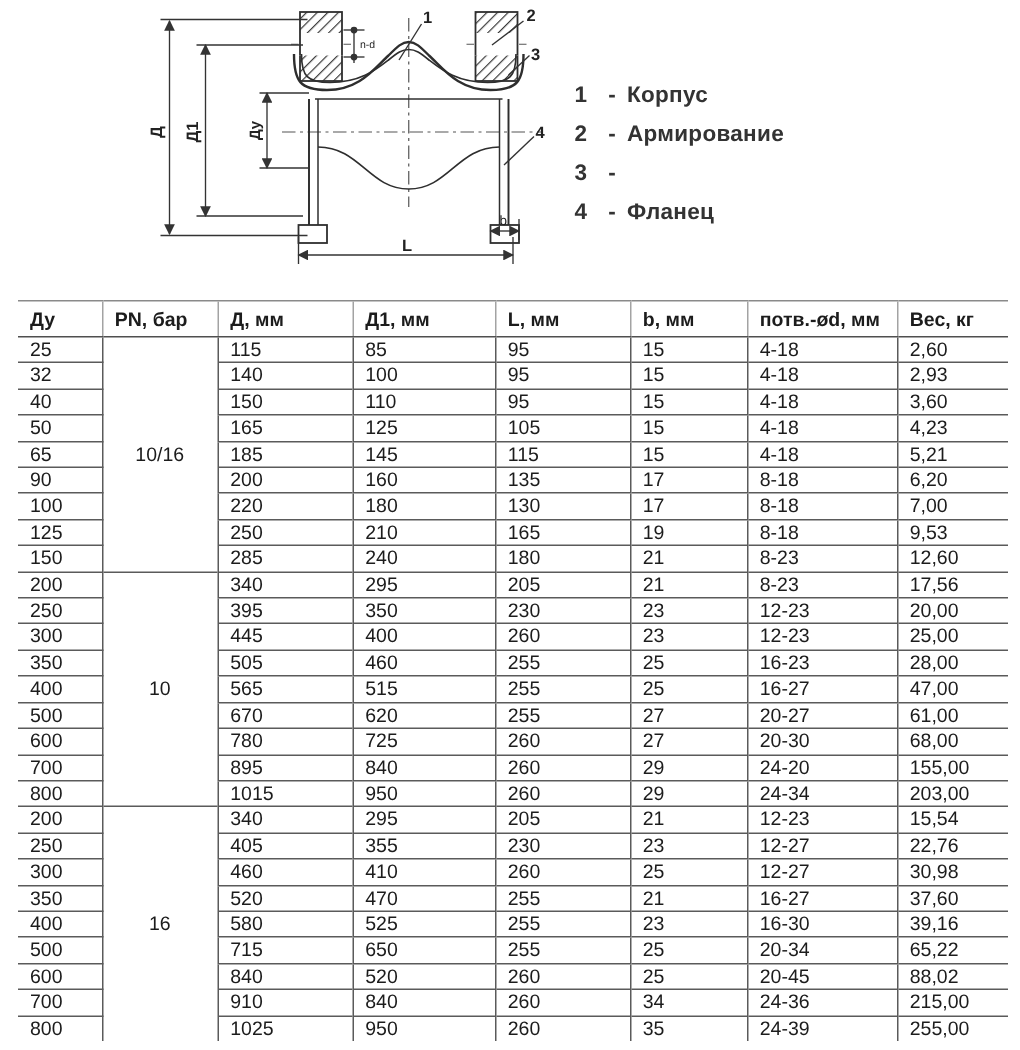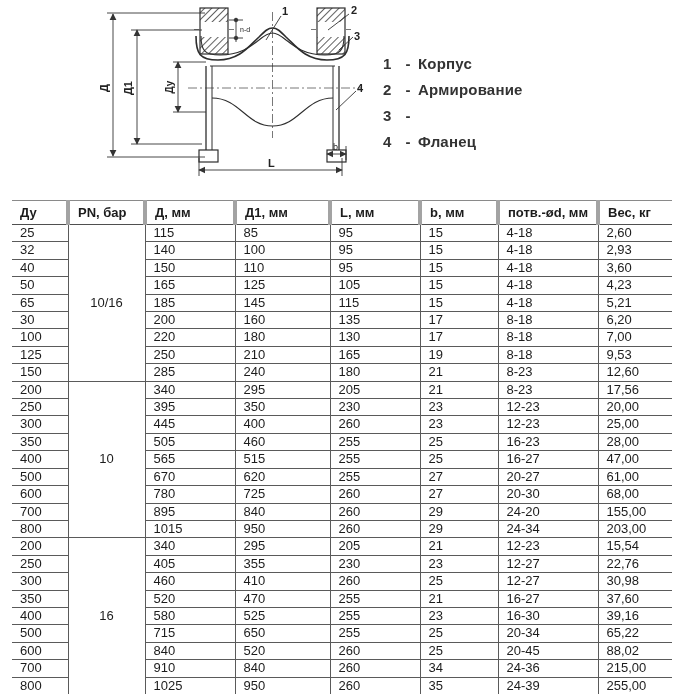--- a/index.html
+++ b/index.html
@@ -15,21 +15,21 @@
   .legend-item .ldash { width:20px; text-align:center; font-weight:bold; }
   .legend-item .llabel{ letter-spacing:.2px;text-align:right; }
 
   table.spec {
     margin-left:12px; width:660px; border-collapse:collapse; table-layout:fixed;
     font-size:13px; color:#1c1c1c;
   }
   .spec th {
     font-weight:bold; text-align:left; padding:4px 0 4px 8px;
     border-top:1px solid #8a8a8a; border-bottom:1.5px solid #4f4f4f;
-    border-left:4px solid #a3a3a3; white-space:nowrap; overflow:hidden;
+    border-left:1px solid #a3a3a3; white-space:nowrap; overflow:hidden;
   }
   .spec td {
     height:16.4px; line-height:16.4px; padding:0 0 0 8px;
     border-top:1px solid #5a5a5a; border-left:1px solid #5a5a5a;
     white-space:nowrap; overflow:hidden;
   }
   .spec th.first-col, .spec td.first-col { border-left:none; }
   .spec td.pn-cell { text-align:center; padding:0; vertical-align:middle;margin-top:44px; }
 </style>
 </head>
@@ -218,21 +218,21 @@
       <tr>
         <td class="first-col">65</td>
         <td>185</td>
         <td>145</td>
         <td>115</td>
         <td>15</td>
         <td>4-18</td>
         <td>5,21</td>
       </tr>
       <tr>
-        <td class="first-col">30</td>
+        <td class="first-col">90</td>
         <td>200</td>
         <td>160</td>
         <td>135</td>
         <td>17</td>
         <td>8-18</td>
         <td>6,20</td>
       </tr>
       <tr>
         <td class="first-col">100</td>
         <td>220</td>

